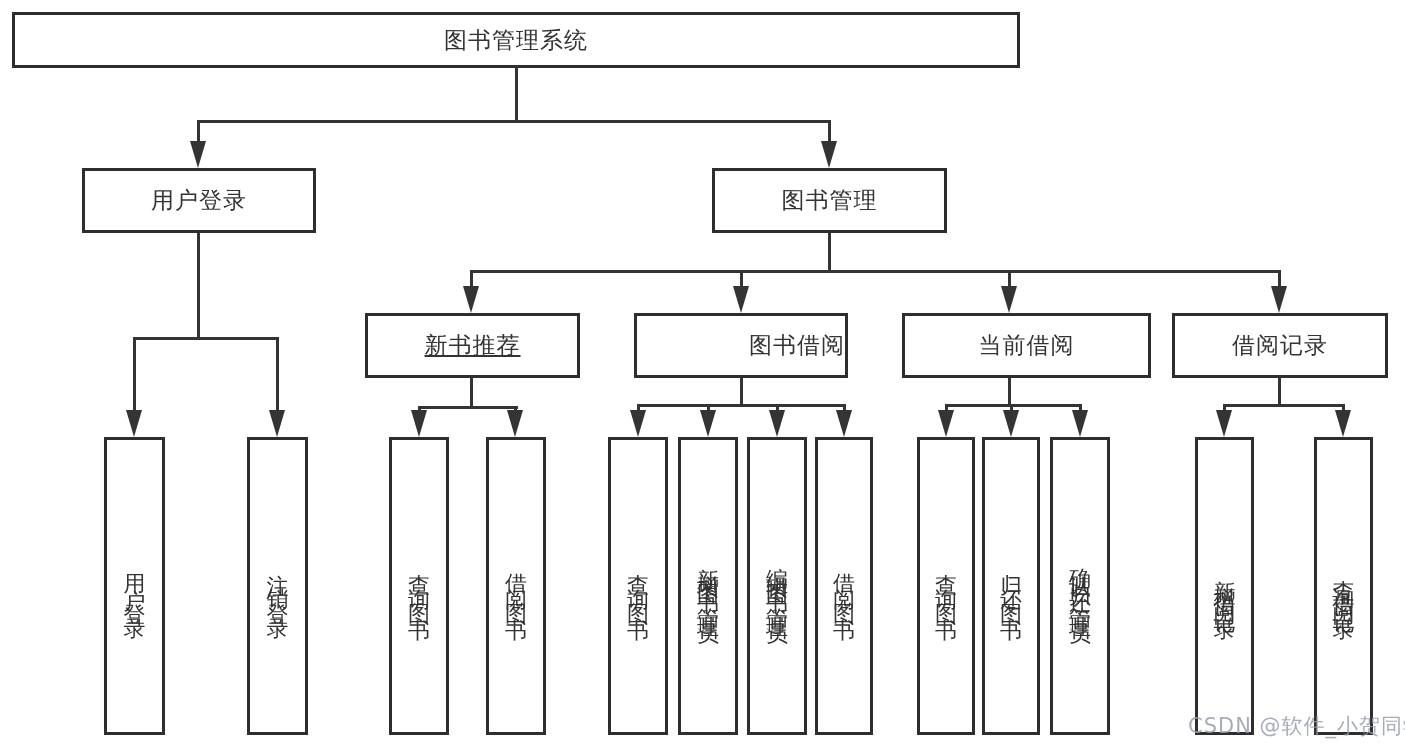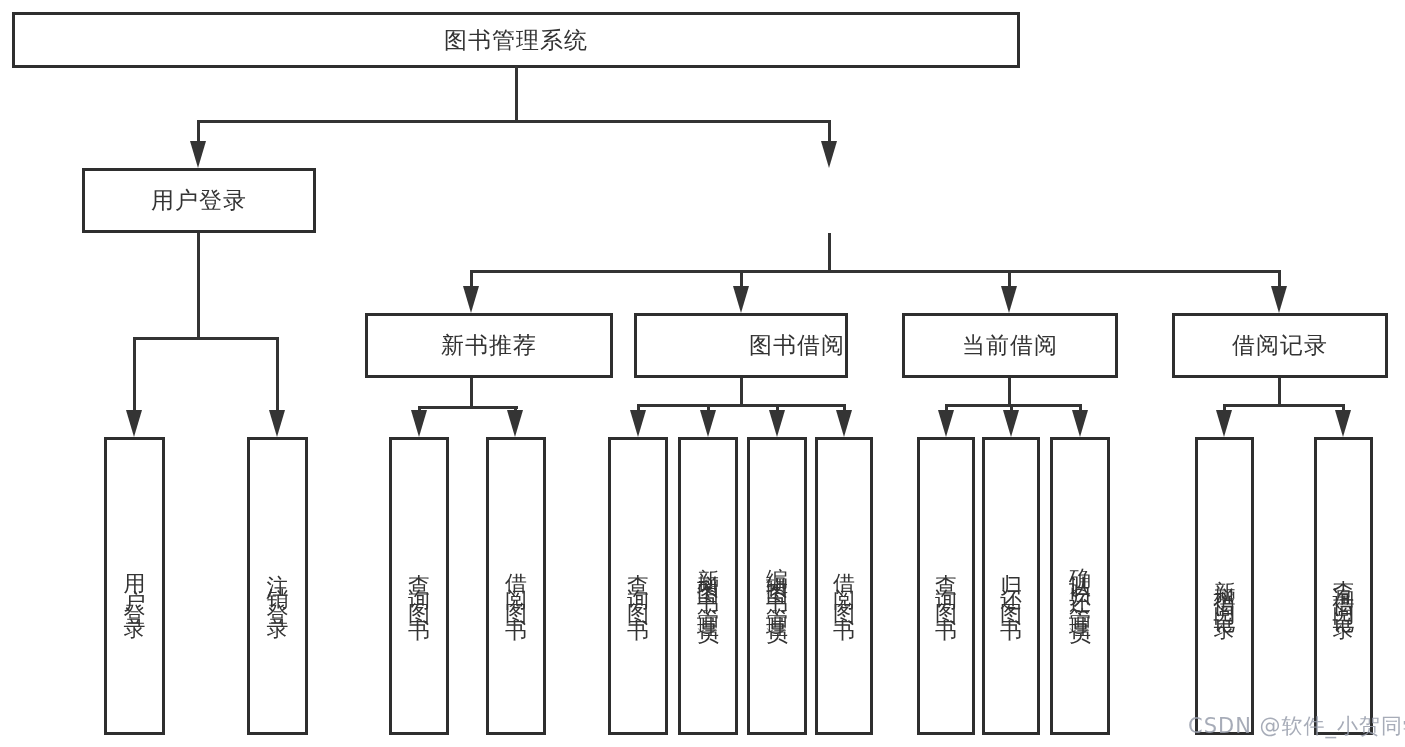--- a/index.html
+++ b/index.html
@@ -60,28 +60,31 @@
 
 <div class="canvas">
 
   <div class="node" style="left:12px;top:12px;width:1008px;height:56px;">
     <span class="hlabel">图书管理系统</span>
   </div>
 
   <div class="node" style="left:82px;top:168px;width:234px;height:65px;">
     <span class="hlabel">用户登录</span>
   </div>
+  <div class="node" style="left:712px;top:168px;width:235px;height:65px;">
+    <span class="hlabel">图书管理</span>
+  </div>
 
-  <div class="node" style="left:365px;top:313px;width:248px;height:65px;">
+  <div class="node" style="left:365px;top:313px;width:215px;height:65px;text-decoration:underline;">
     <span class="hlabel">新书推荐</span>
   </div>
   <div class="node" style="left:634px;top:313px;width:214px;height:65px;justify-content:flex-end;">
     <span class="hlabel">图书借阅</span>
   </div>
-  <div class="node" style="left:902px;top:313px;width:216px;height:65px;">
+  <div class="node" style="left:902px;top:313px;width:249px;height:65px;">
     <span class="hlabel">当前借阅</span>
   </div>
   <div class="node" style="left:1172px;top:313px;width:216px;height:65px;">
     <span class="hlabel">借阅记录</span>
   </div>
 
   <div class="node leaf" style="left:104px;top:437px;width:61px;height:298px;">
     <span class="vlabel ls-wide">用户登录</span>
   </div>
   <div class="node leaf" style="left:247px;top:437px;width:61px;height:298px;">

